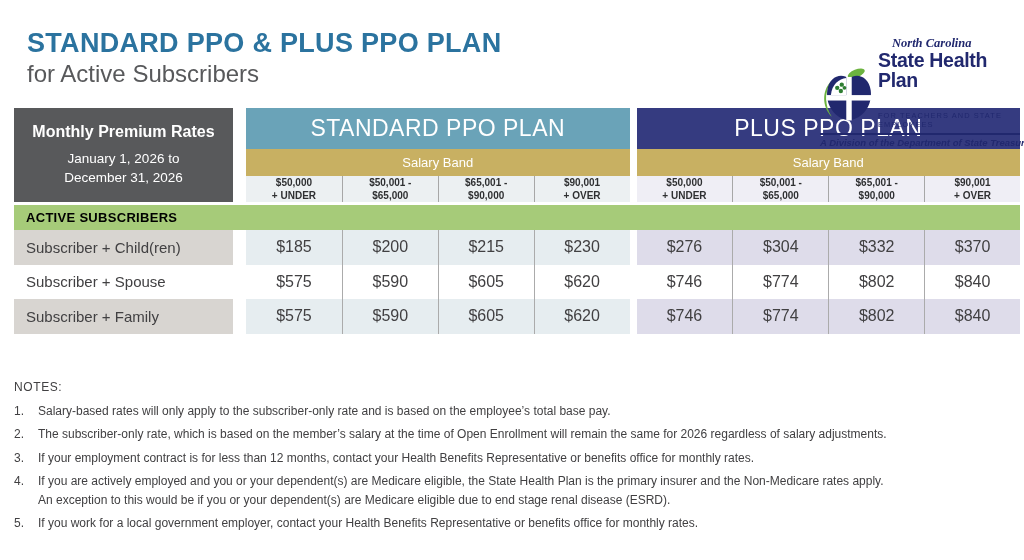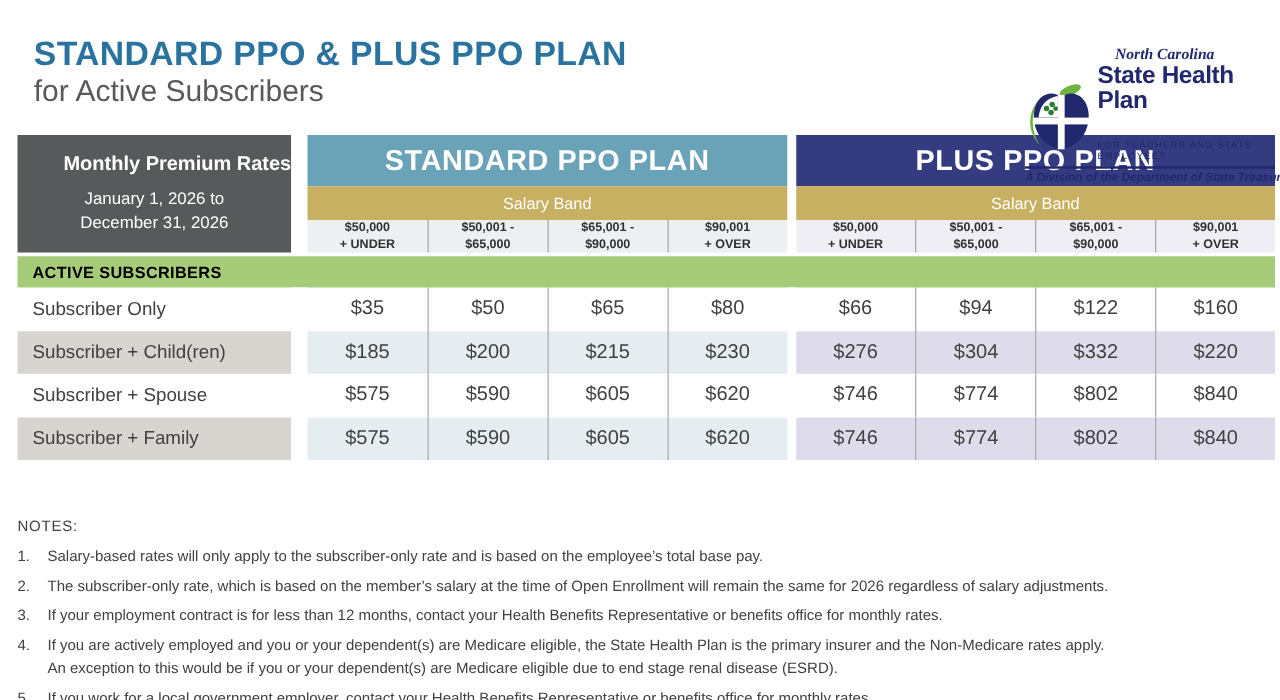--- a/index.html
+++ b/index.html
@@ -21,30 +21,30 @@
   .logo-name { font-size:19.5px; font-weight:700; color:#21286E; letter-spacing:-0.3px; line-height:1.02; }
   .logo-tagline { font-size:7.4px; font-weight:400; color:#21286E; letter-spacing:1.1px; margin-top:20px; }
   .logo-division { border-top:2px solid #21286E; margin-top:2px; padding-top:2px; text-align:center;
                    font-size:9.5px; font-weight:700; font-style:italic; color:#21286E; white-space:nowrap; }
 
   
   .rate-table { margin:0 14px; width:1006px; }
   .tgrid { display:grid; grid-template-columns:219px 13px repeat(4,1fr) 7px repeat(4,1fr); }
 
   .corner { grid-column:1; background:#58595B; color:#ffffff; text-align:center; padding-top:15px; }
-  .corner-title { font-size:16px; font-weight:700;text-align:right; }
+  .corner-title { font-size:16px; font-weight:700; }
   .corner-dates { margin-top:9px; font-size:13.5px; line-height:1.4; }
 
   .spacer { background:#ffffff; }
 
   .plan-block { display:flex; flex-direction:column; height:94px; }
   .plan-std { grid-column:3 / span 4; }
   .plan-plus { grid-column:8 / span 4; }
   .plan-title { height:44px; display:flex; align-items:center; justify-content:center;
-                color:#ffffff; font-size:23px; font-weight:700; letter-spacing:0.5px; }
+                color:#ffffff; font-size:23px; font-weight:400; letter-spacing:0.5px; }
   .bg-teal { background:#6AA3B8; }
   .bg-navy { background:#353B80; }
   .band-gold { height:29px; background:#C8B062; color:#ffffff; font-size:13px;
                display:flex; align-items:center; justify-content:center; }
   .salary-row { flex:1; display:grid; grid-template-columns:repeat(4,1fr); }
   .salary-row.std { background:#ECF0F2; }
   .salary-row.plus { background:#EFEEF5; }
   .salary-cell { display:flex; flex-direction:column; align-items:center; justify-content:center;
                  font-size:10px; font-weight:700; color:#2F3032; line-height:1.3; }
   .salary-cell + .salary-cell { border-left:1px solid #A7A7A7; }
@@ -159,46 +159,33 @@
           <span>+ OVER</span>
         </div>
       </div>
     </div>
   </div>
 
   <div class="section-band">ACTIVE SUBSCRIBERS</div>
 
   <div>
 
-    <div class="tgrid row">
-      <div class="cell row-label">Subscriber Only</div>
-      <div class="spacer"></div>
-      <div class="cell std">$35</div>
-      <div class="cell std sep">$50</div>
-      <div class="cell std sep">$65</div>
-      <div class="cell std sep">$80</div>
-      <div class="spacer"></div>
-      <div class="cell plus">$66</div>
-      <div class="cell plus sep">$94</div>
-      <div class="cell plus sep">$122</div>
-      <div class="cell plus sep">$160</div>
-    </div>
 
     <div class="tgrid row shaded">
       <div class="cell row-label">Subscriber + Child(ren)</div>
       <div class="spacer"></div>
       <div class="cell std">$185</div>
       <div class="cell std sep">$200</div>
       <div class="cell std sep">$215</div>
       <div class="cell std sep">$230</div>
       <div class="spacer"></div>
       <div class="cell plus">$276</div>
       <div class="cell plus sep">$304</div>
       <div class="cell plus sep">$332</div>
-      <div class="cell plus sep">$220</div>
+      <div class="cell plus sep">$370</div>
     </div>
 
     <div class="tgrid row">
       <div class="cell row-label">Subscriber + Spouse</div>
       <div class="spacer"></div>
       <div class="cell std">$575</div>
       <div class="cell std sep">$590</div>
       <div class="cell std sep">$605</div>
       <div class="cell std sep">$620</div>
       <div class="spacer"></div>

